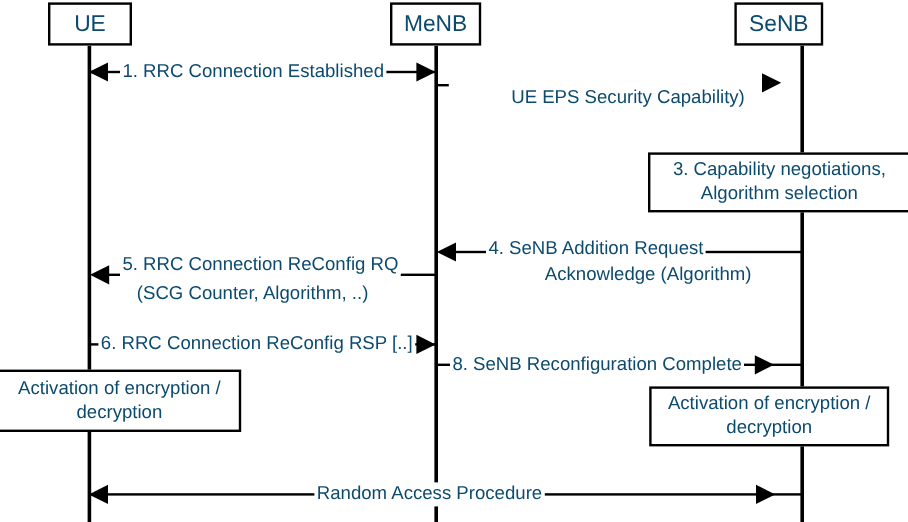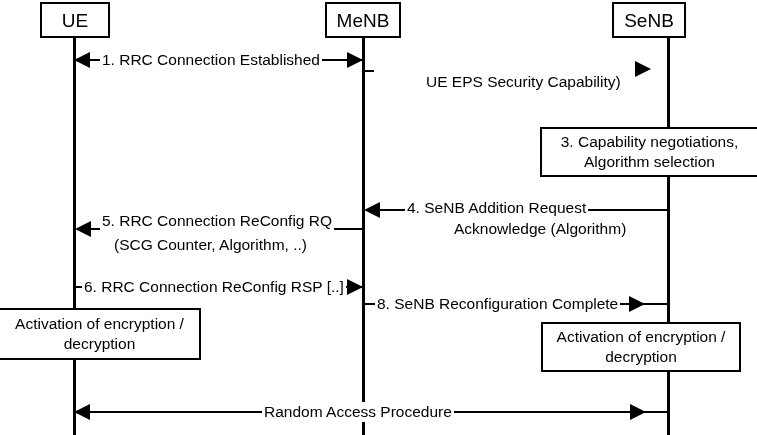--- a/index.html
+++ b/index.html
@@ -7,21 +7,21 @@
     padding: 0;
     background: #ffffff;
   }
   #canvas {
     position: relative;
     width: 757px;
     height: 435px;
     background: #ffffff;
     overflow: hidden;
     font-family: "Liberation Sans", sans-serif;
-    color: #000000;
+    color: #0c4a6e;
   }
   
   .actor-box {
     position: absolute;
     border: 2px solid #000;
     background: #fff;
     display: flex;
     align-items: center;
     justify-content: center;
     font-size: 19px;

